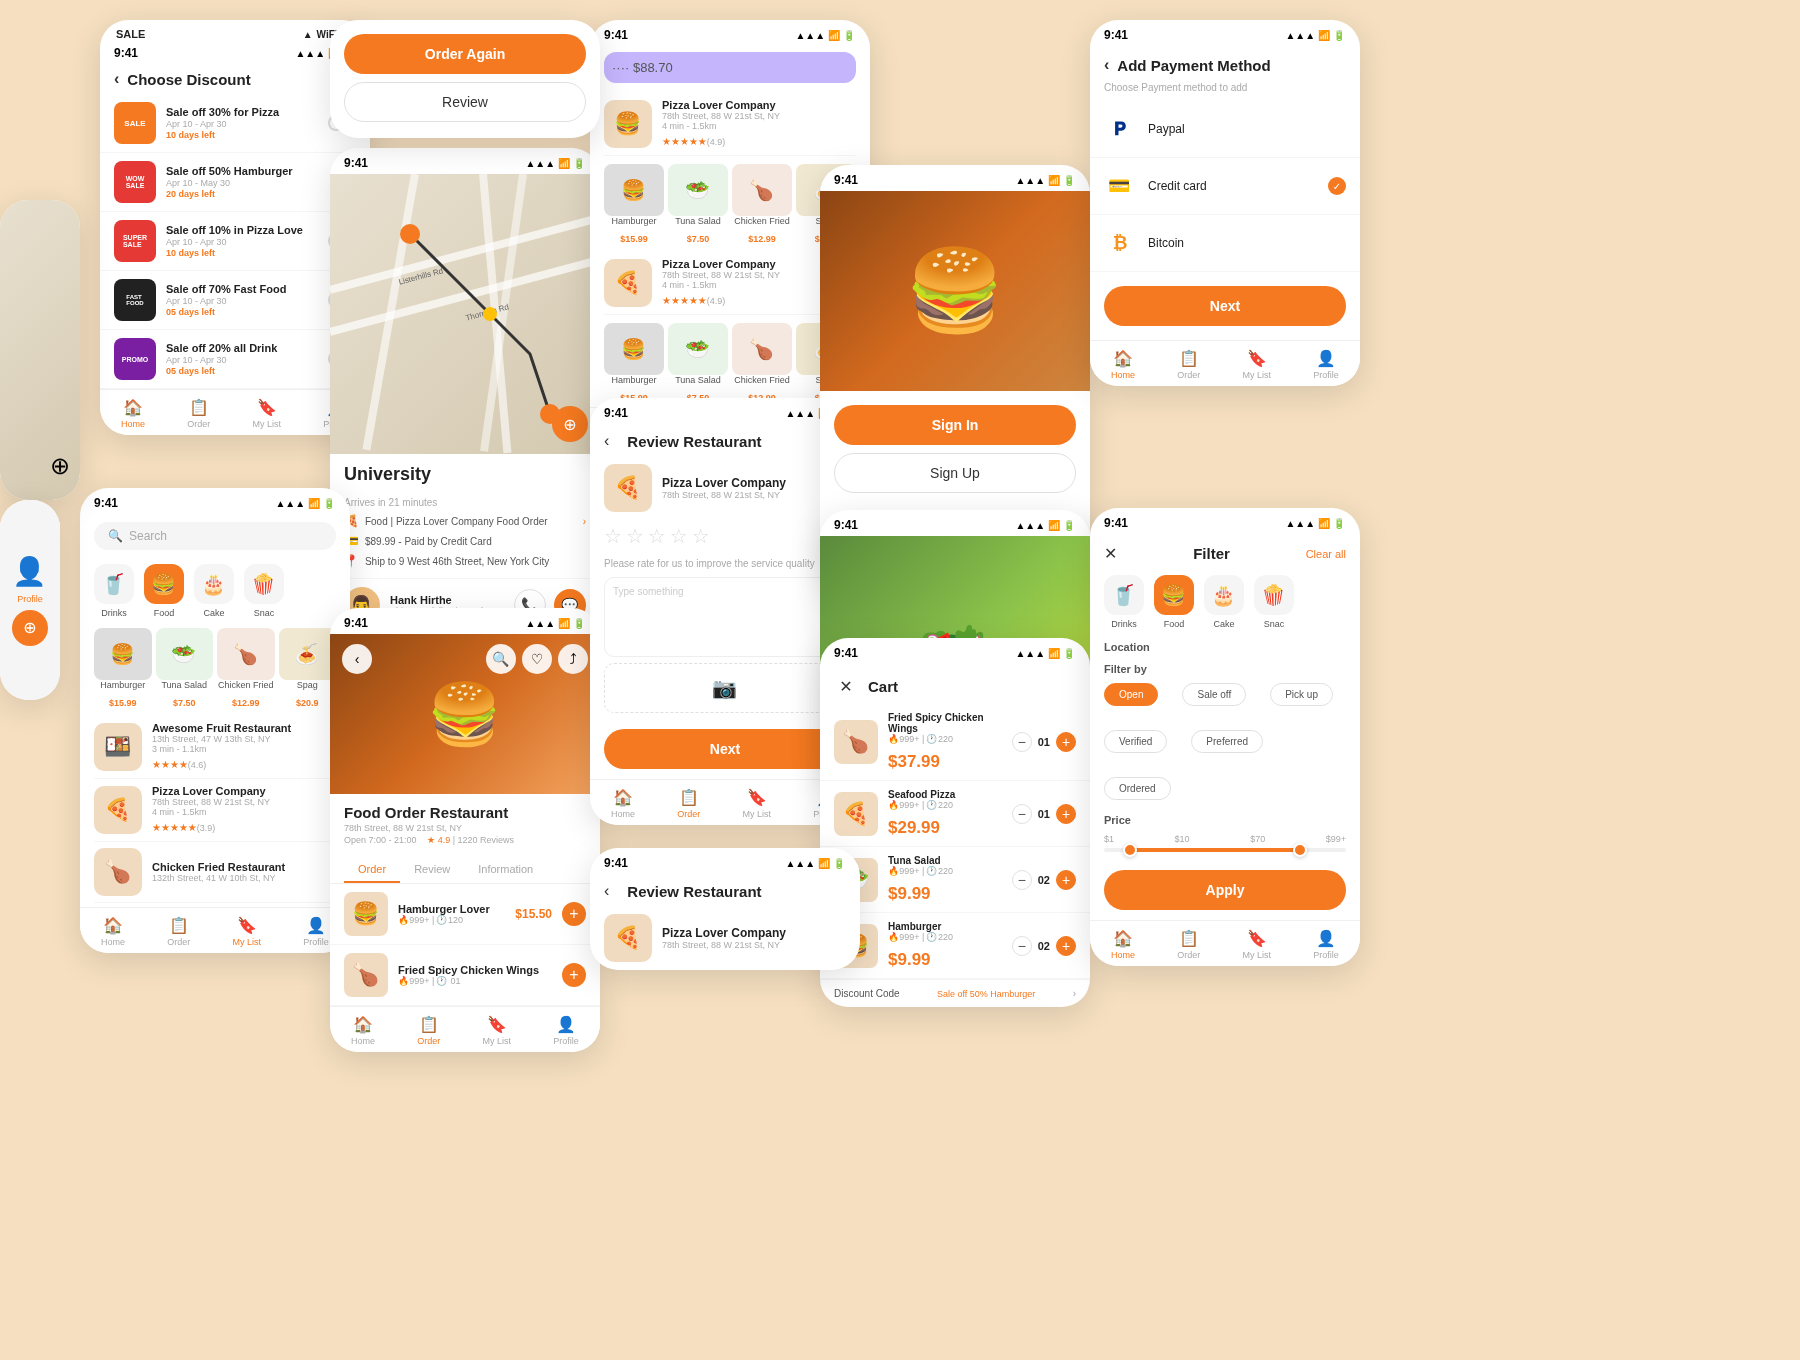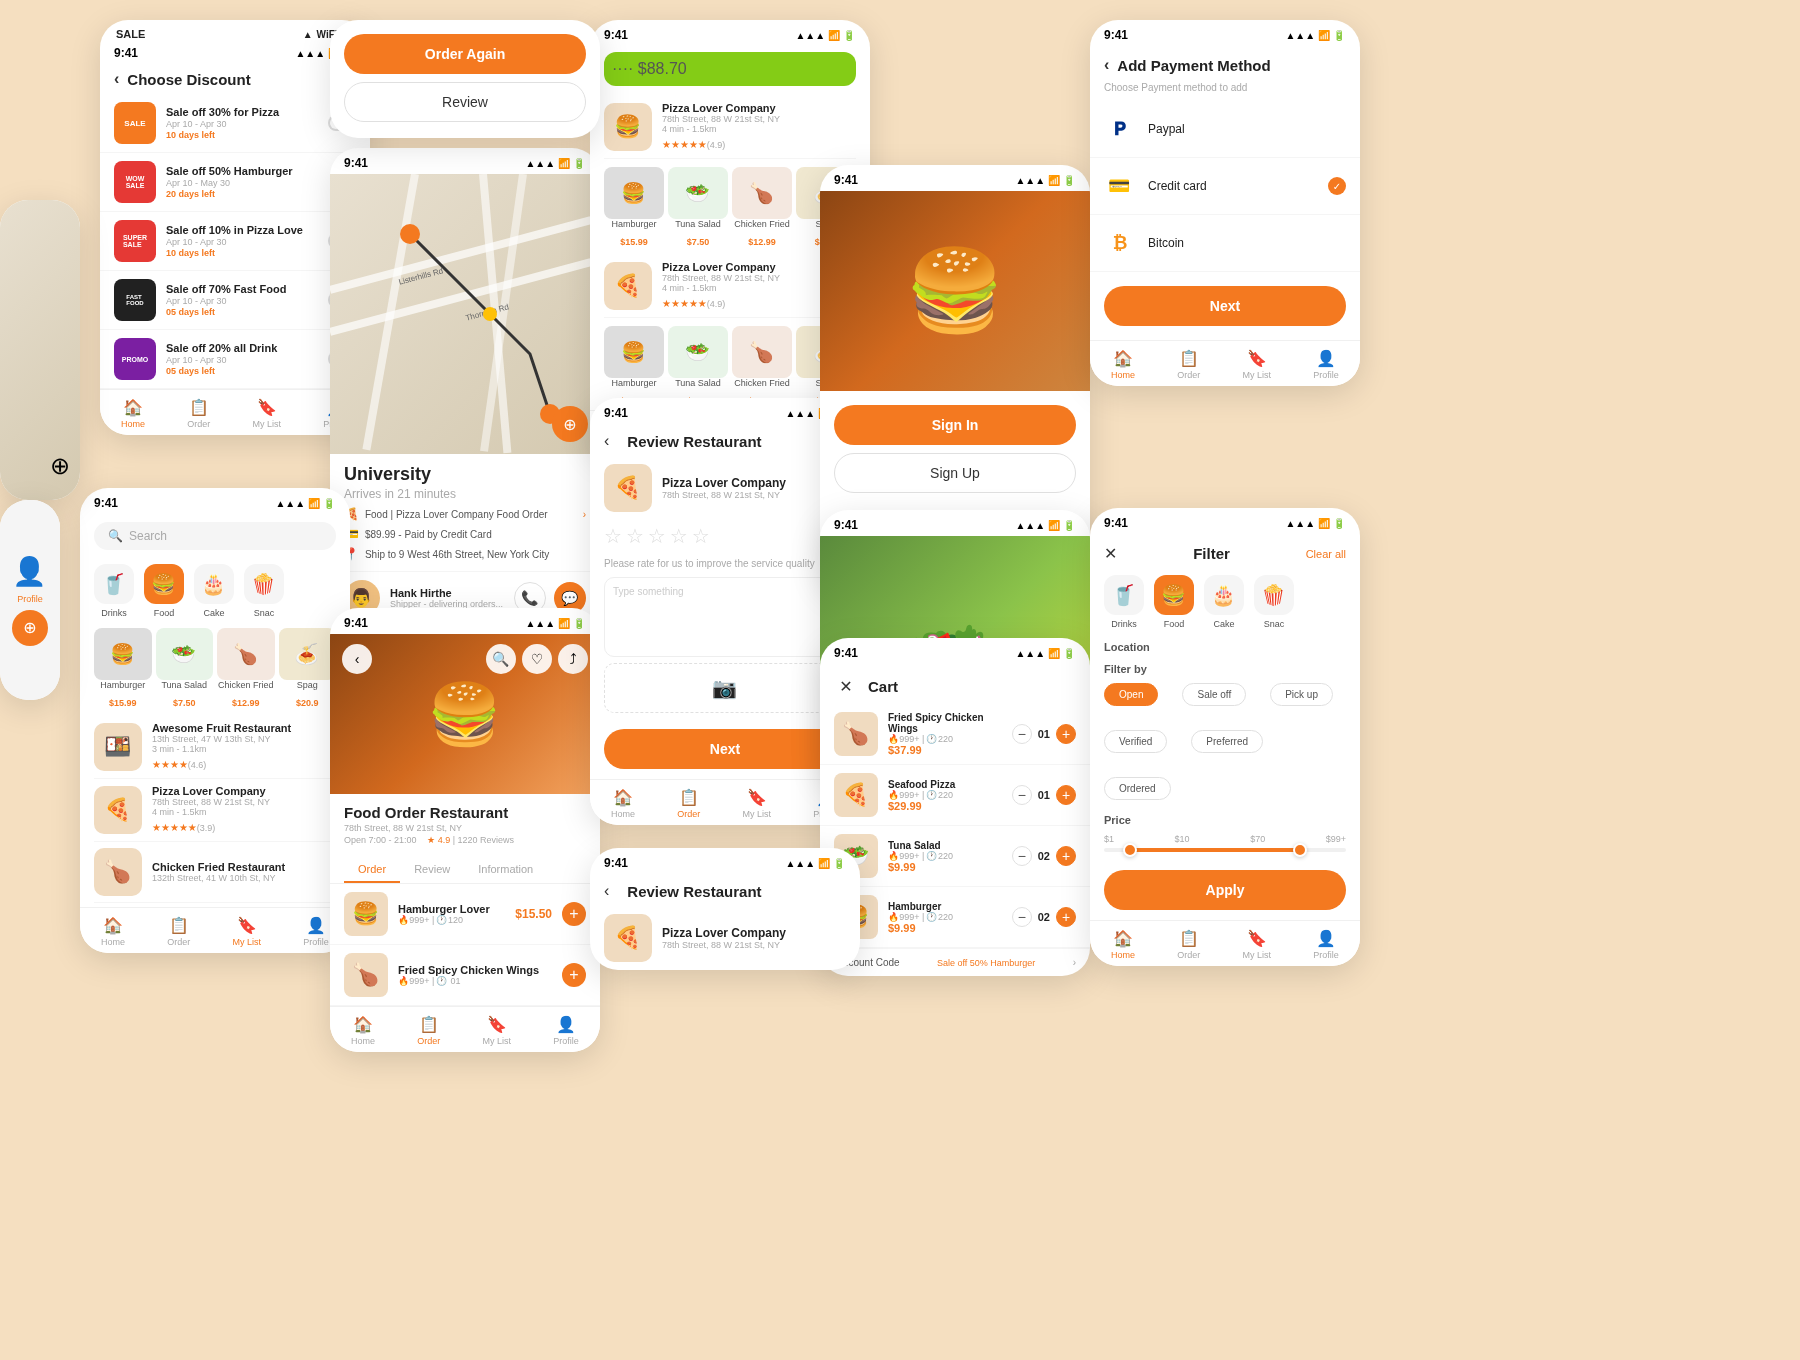--- a/index.html
+++ b/index.html
@@ -153,21 +153,21 @@
       bottom: 12px; right: 12px;
       width: 36px; height: 36px;
       background: #f47920;
       border-radius: 50%;
       display: flex; align-items: center; justify-content: center;
       color: #fff; font-size: 16px;
       cursor: pointer;
     }
     .delivery-info { padding: 10px 14px; }
     .delivery-title { font-size: 18px; font-weight: 700; color: #222; }
-    .delivery-sub { font-size: 12px; color: #aaa; margin-top: 2px; }
+    .delivery-sub { font-size: 10px; color: #aaa; margin-top: 12px; }
     .delivery-detail { display: flex; align-items: center; gap: 6px; font-size: 10px; color: #555; margin-top: 6px; }
     .detail-icon { color: #f47920; font-size: 12px; }
     .driver-row {
       display: flex;
       align-items: center;
       padding: 8px 14px;
       gap: 10px;
       border-top: 1px solid #f5f5f5;
     }
     .driver-avatar {
@@ -477,21 +477,21 @@
     .cart-thumb {
       width: 44px; height: 44px;
       border-radius: 8px;
       background: #f0dbc0;
       display: flex; align-items: center; justify-content: center;
       font-size: 22px;
     }
     .cart-item-info { flex: 1; }
     .cart-item-name { font-size: 10px; font-weight: 600; color: #222; }
     .cart-item-meta { font-size: 9px; color: #aaa; }
-    .cart-item-price { font-size: 11px; font-weight: 700; color: #f47920; }
+    .cart-item-price { font-size: 17px; font-weight: 700; color: #f47920; margin-top: 8px; }
     .qty-control {
       display: flex; align-items: center; gap: 6px;
     }
     .qty-btn {
       width: 20px; height: 20px;
       border-radius: 50%;
       border: 1.5px solid #e0e0e0;
       display: flex; align-items: center; justify-content: center;
       font-size: 14px;
       cursor: pointer;
@@ -980,21 +980,21 @@
 <div class="phone-card rest-list-card">
   <div style="display:flex;align-items:center;justify-content:space-between;padding:8px 14px 4px;">
     <span style="font-size:12px;font-weight:700;">9:41</span>
     <div style="display:flex;gap:3px;font-size:10px;">
         <span>▲▲▲</span>
         <span>📶</span>
         <span>🔋</span>
       </div>
   </div>
   <div style="padding:6px 14px;">
-    <div style="background:#84cc16;border-radius:12px;padding:8px;font-size:16px;color:#555;display:flex;justify-content:space-between;align-items:center;text-align:right;">
+    <div style="background:#c4b5fd;border-radius:12px;padding:8px;font-size:13px;color:#555;display:flex;justify-content:space-between;align-items:center;text-align:right;">
       <span>···· $88.70</span>
     </div>
   </div>
   <div class="restaurant-list">
     <div class="restaurant-item">
       <div class="rest-thumb">🍔</div>
       <div class="rest-info">
         <div class="rest-name">Pizza Lover Company</div>
         <div class="rest-addr">78th Street, 88 W 21st St, NY</div>
         <div class="rest-dist">4 min - 1.5km</div>

